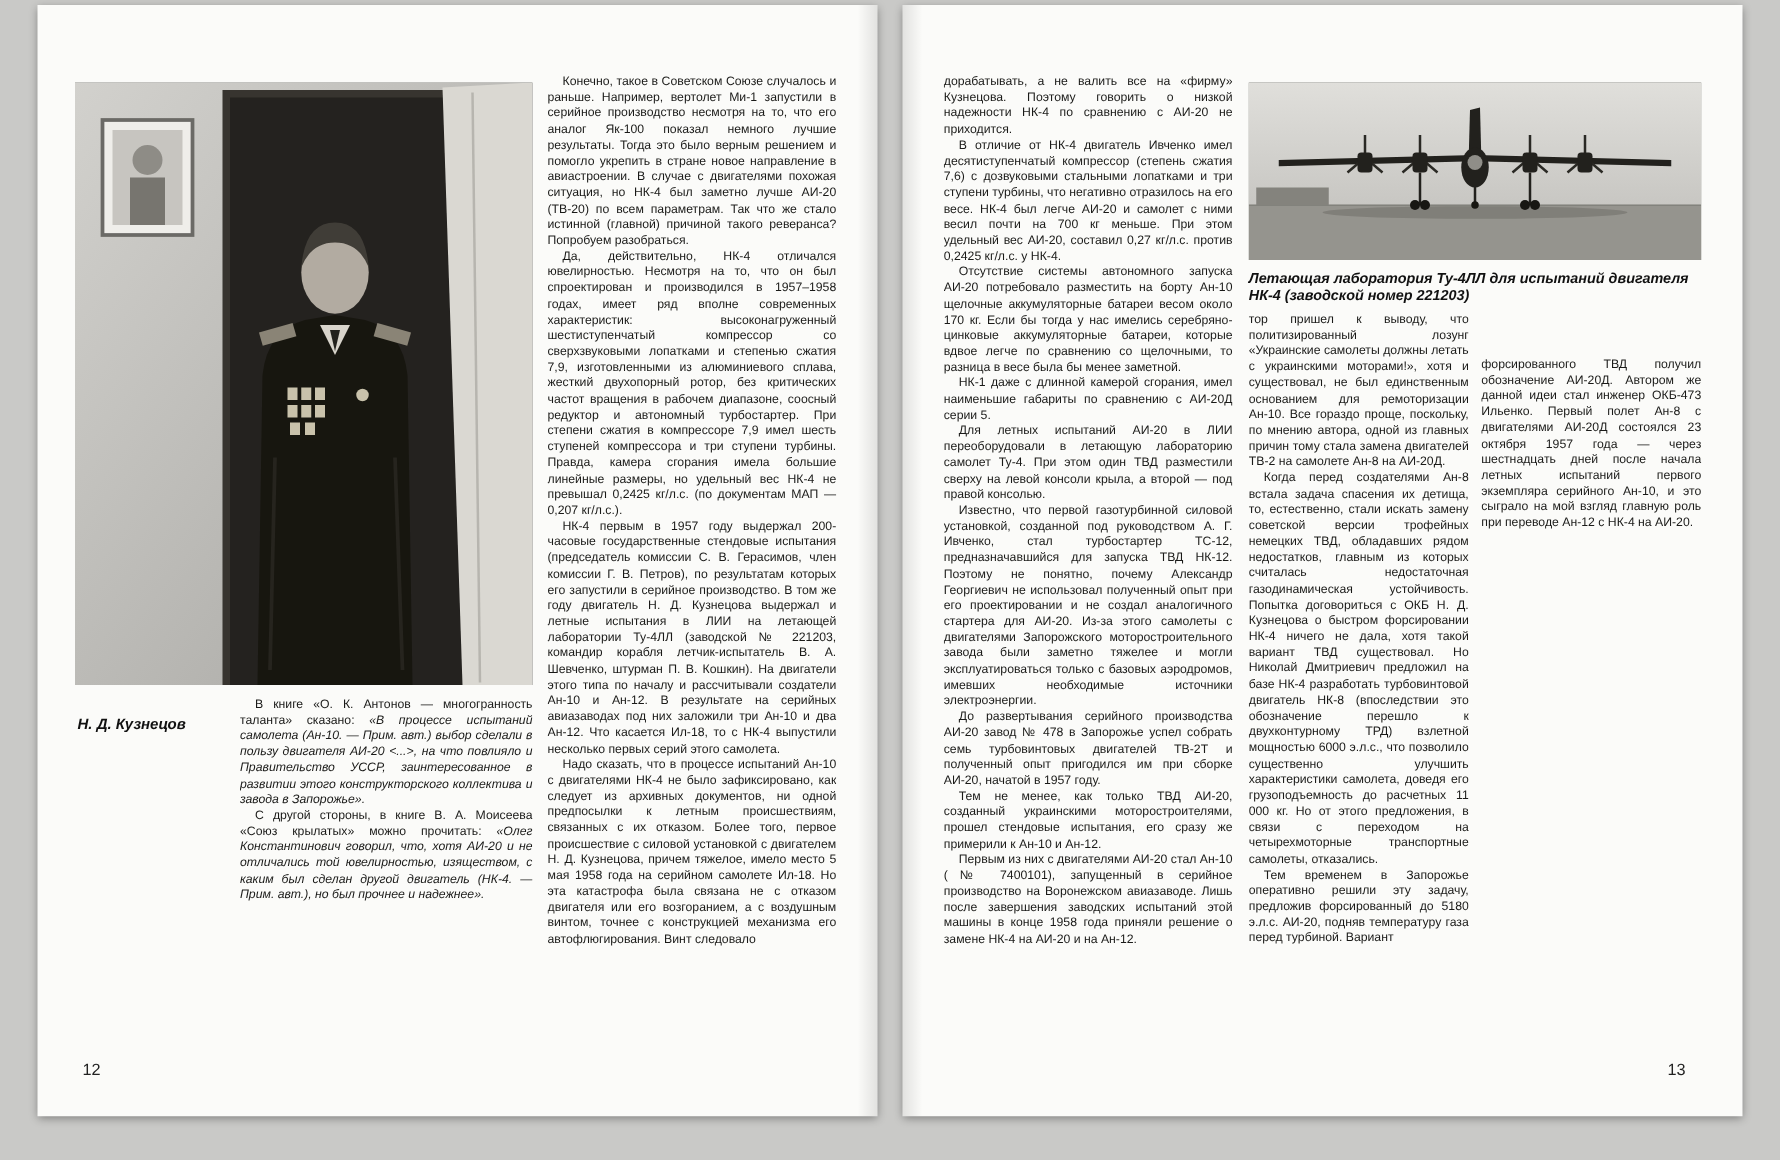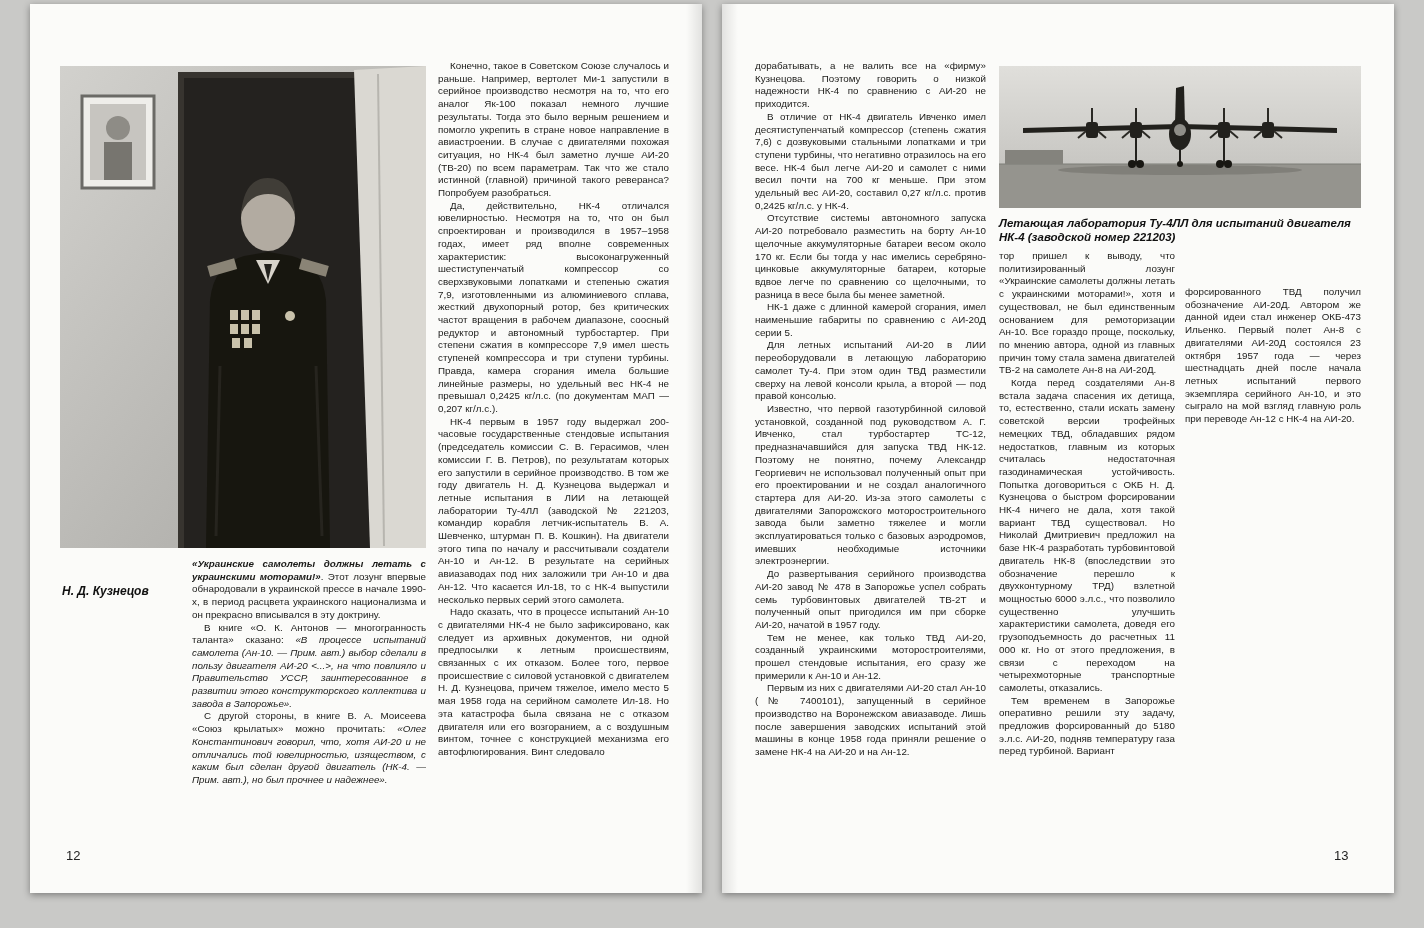--- a/index.html
+++ b/index.html
@@ -37,21 +37,21 @@
     position:absolute;font-weight:bold;font-style:italic;
     font-size:11.5px;line-height:14px;color:#111;
   }
   .pagenum{position:absolute;font-size:13px;color:#222;}
   figure.photo{position:absolute;margin:0;padding:0;overflow:hidden;background:#8a8a86;}
   figure.photo svg{display:block;}
   
   .col-lp-lower{left:162px;top:554px;width:234px;height:298px;}
   .col-lp-right{left:408px;top:56px;width:231px;height:798px;}
   .photo-kuznetsov{left:30px;top:62px;width:366px;height:482px;}
-  .caption-kuznetsov{left:32px;top:580px;width:150px;font-size:12px;}
+  .caption-kuznetsov{left:32px;top:568px;width:150px;font-size:12px;}
   .pn-left{left:36px;top:844px;text-align:center;}
   
   .col-rp-left{left:33px;top:56px;width:231px;height:798px;}
   .photo-tu4{left:277px;top:62px;width:362px;height:142px;}
   .caption-tu4{left:277px;top:212px;width:362px;}
   .col-rp-mid{left:277px;top:246px;width:176px;height:606px;}
   .col-rp-right{left:463px;top:246px;width:176px;height:606px;margin-top:36px;}
   .pn-right{left:612px;top:844px;}
 </style>
 </head>
@@ -105,21 +105,20 @@
           </g>
           <line x1="160" y1="300" x2="156" y2="470" stroke="#26241e" stroke-width="3"></line>
           <line x1="256" y1="300" x2="262" y2="470" stroke="#26241e" stroke-width="3"></line>
         </g>
       </svg>
     </figure>
 
     <div class="caption caption-kuznetsov">Н. Д. Кузнецов</div>
 
     <div class="col col-lp-lower">
-        <p class="para noindent"><span class="run-italic run-bold">«Украинские самолеты должны летать с украинскими моторами!»</span><span class="">. Этот лозунг впервые обнародовали в украинской прессе в начале 1990-х, в период расцвета украинского национализма и он прекрасно вписывался в эту доктрину.</span></p>
         <p class="para"><span class="">В книге «О. К. Антонов — многогранность таланта» сказано: </span><span class="run-italic ">«В процессе испытаний самолета (Ан-10. — Прим. авт.) выбор сделали в пользу двигателя АИ-20 &lt;...&gt;, на что повлияло и Правительство УССР, заинтересованное в развитии этого конструкторского коллектива и завода в Запорожье».</span></p>
         <p class="para"><span class="">С другой стороны, в книге В. А. Моисеева «Союз крылатых» можно прочитать: </span><span class="run-italic ">«Олег Константинович говорил, что, хотя АИ-20 и не отличались той ювелирностью, изяществом, с каким был сделан другой двигатель (НК-4. — Прим. авт.), но был прочнее и надежнее».</span></p>
       </div>
 
     <div class="col col-lp-right">
         <p class="para">Конечно, такое в Советском Союзе случалось и раньше. Например, вертолет Ми-1 запустили в серийное производство несмотря на то, что его аналог Як-100 показал немного лучшие результаты. Тогда это было верным решением и помогло укрепить в стране новое направление в авиастроении. В случае с двигателями похожая ситуация, но НК-4 был заметно лучше АИ-20 (ТВ-20) по всем параметрам. Так что же стало истинной (главной) причиной такого реверанса? Попробуем разобраться.</p>
         <p class="para">Да, действительно, НК-4 отличался ювелирностью. Несмотря на то, что он был спроектирован и производился в 1957–1958 годах, имеет ряд вполне современных характеристик: высоконагруженный шестиступенчатый компрессор со сверхзвуковыми лопатками и степенью сжатия 7,9, изготовленными из алюминиевого сплава, жесткий двухопорный ротор, без критических частот вращения в рабочем диапазоне, соосный редуктор и автономный турбостартер. При степени сжатия в компрессоре 7,9 имел шесть ступеней компрессора и три ступени турбины. Правда, камера сгорания имела большие линейные размеры, но удельный вес НК-4 не превышал 0,2425 кг/л.с. (по документам МАП — 0,207 кг/л.с.).</p>
         <p class="para">НК-4 первым в 1957 году выдержал 200-часовые государственные стендовые испытания (председатель комиссии С. В. Герасимов, член комиссии Г. В. Петров), по результатам которых его запустили в серийное производство. В том же году двигатель Н. Д. Кузнецова выдержал и летные испытания в ЛИИ на летающей лаборатории Ту-4ЛЛ (заводской № 221203, командир корабля летчик-испытатель В. А. Шевченко, штурман П. В. Кошкин). На двигатели этого типа по началу и рассчитывали создатели Ан-10 и Ан-12. В результате на серийных авиазаводах под них заложили три Ан-10 и два Ан-12. Что касается Ил-18, то с НК-4 выпустили несколько первых серий этого самолета.</p>
         <p class="para">Надо сказать, что в процессе испытаний Ан-10 с двигателями НК-4 не было зафиксировано, как следует из архивных документов, ни одной предпосылки к летным происшествиям, связанных с их отказом. Более того, первое происшествие с силовой установкой с двигателем Н. Д. Кузнецова, причем тяжелое, имело место 5 мая 1958 года на серийном самолете Ил-18. Но эта катастрофа была связана не с отказом двигателя или его возгоранием, а с воздушным винтом, точнее с конструкцией механизма его автофлюгирования. Винт следовало</p>
       </div>

